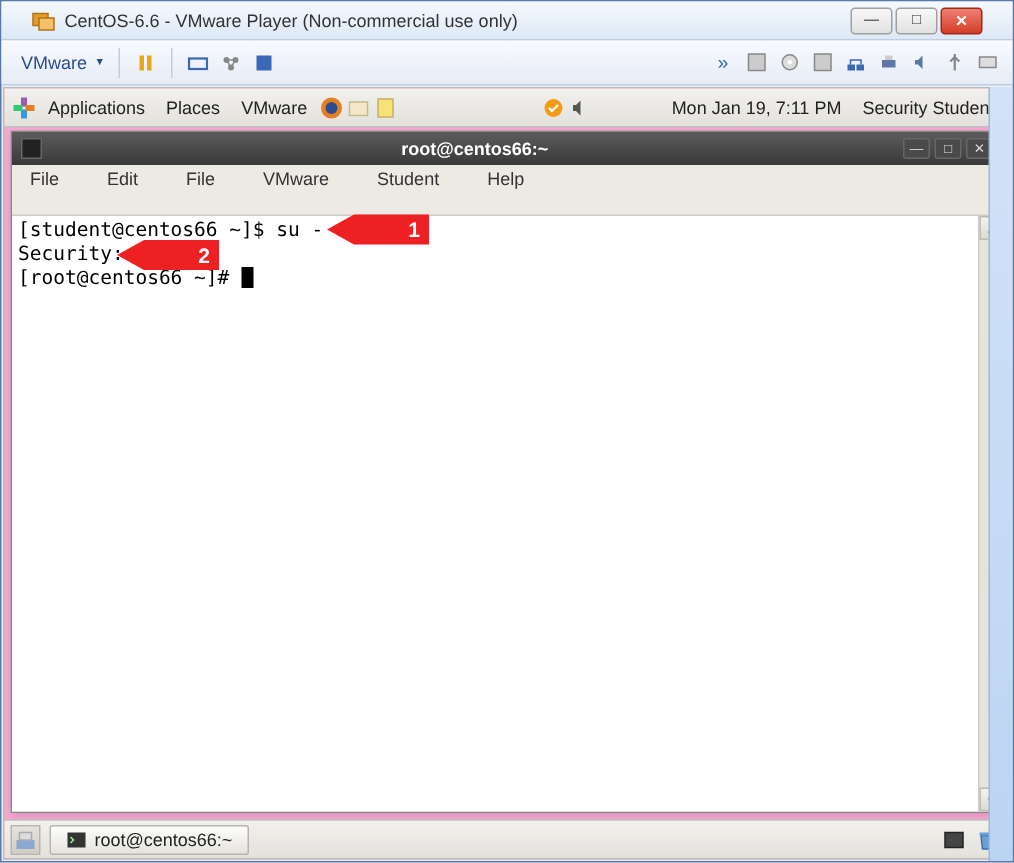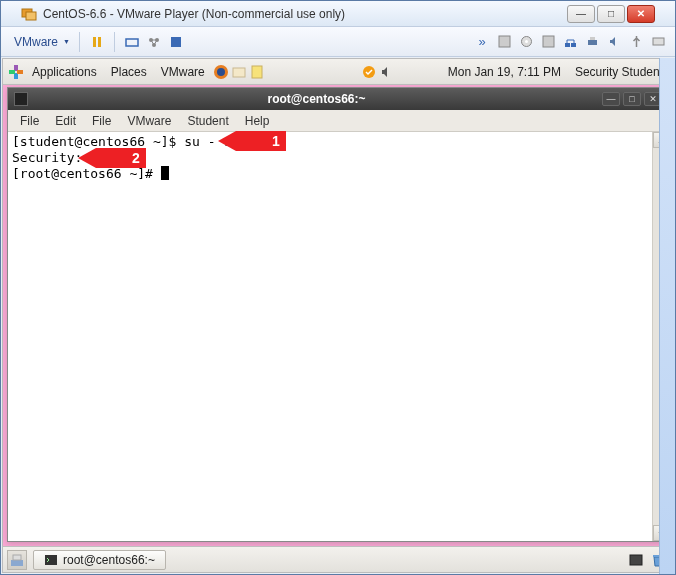--- a/index.html
+++ b/index.html
@@ -35,21 +35,21 @@
   .gnome-datetime { padding: 0 8px; margin-left: 44px; }
   .gnome-user { padding: 0 6px; font-weight: normal; }
   
   
   .terminal-window { position: absolute; left: 4px; top: 28px; right: 4px; bottom: 30px; display: flex; flex-direction: column; border: 1px solid #888; background: #eae7e2; box-shadow: 0 2px 6px rgba(0,0,0,0.15); }
   .term-titlebar { height: 22px; background: linear-gradient(#5c5c5c,#393939); color: #fff; display: flex; align-items: center; padding: 0 6px; font-size: 12px; }
   .term-titlebar .t-icon { width: 14px; height: 14px; margin-right: 6px; background: #222; border: 1px solid #666; }
   .term-titlebar .t-title { flex: 1; text-align: center; font-weight: bold; }
   .term-winbtn { width: 18px; height: 14px; margin-left: 3px; background: #4a4a4a; border: 1px solid #666; color: #ddd; font-size: 9px; display: flex; align-items: center; justify-content: center; border-radius: 2px; }
   
-  .term-menubar { height: 22px; background: #edeae4; border-bottom: 1px solid #cfccc5; display: flex; align-items: center; padding: 0 4px; font-size: 12px; color: #333; }
+  .term-menubar { height: 34px; background: #edeae4; border-bottom: 1px solid #cfccc5; display: flex; align-items: flex-start; padding: 0 4px; font-size: 12px; color: #333; gap: 16px; }
   .term-menu { padding: 2px 8px; }
   
   .term-body { flex: 1; background: #fff; display: flex; position: relative; }
   .term-content { flex: 1; padding: 2px 4px; font-family: "DejaVu Sans Mono","Courier New",monospace; font-size: 13px; line-height: 16px; color: #000; white-space: pre; position: relative; }
   .term-scroll { width: 16px; background: #e6e3dd; border-left: 1px solid #cfccc5; position: relative; }
   .scroll-btn { height: 16px; background: linear-gradient(#f5f3ee,#dddad4); border: 1px solid #bfbcb5; display: flex; align-items: center; justify-content: center; font-size: 8px; color: #666; }
   .scroll-btn.bottom { position: absolute; bottom: 0; left: 0; right: 0; }
   .cursor-block { display: inline-block; width: 8px; height: 14px; background: #000; vertical-align: text-bottom; margin-bottom: 1px; }
   
   

